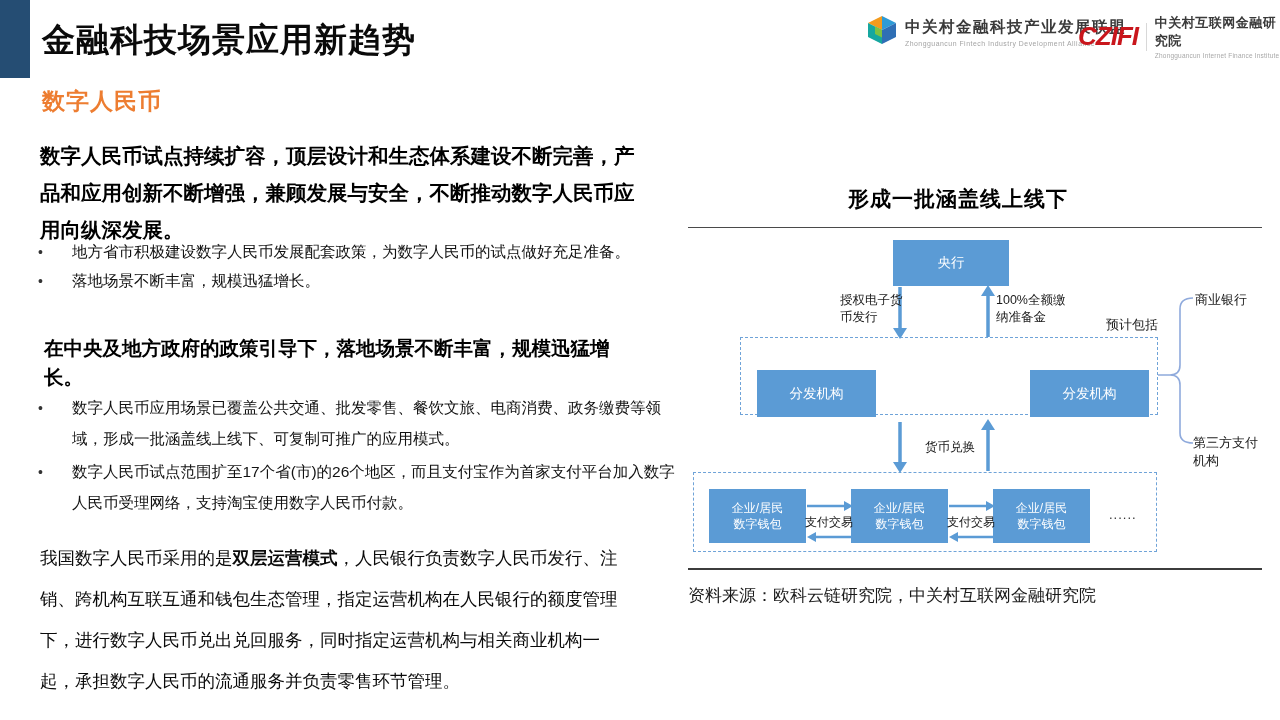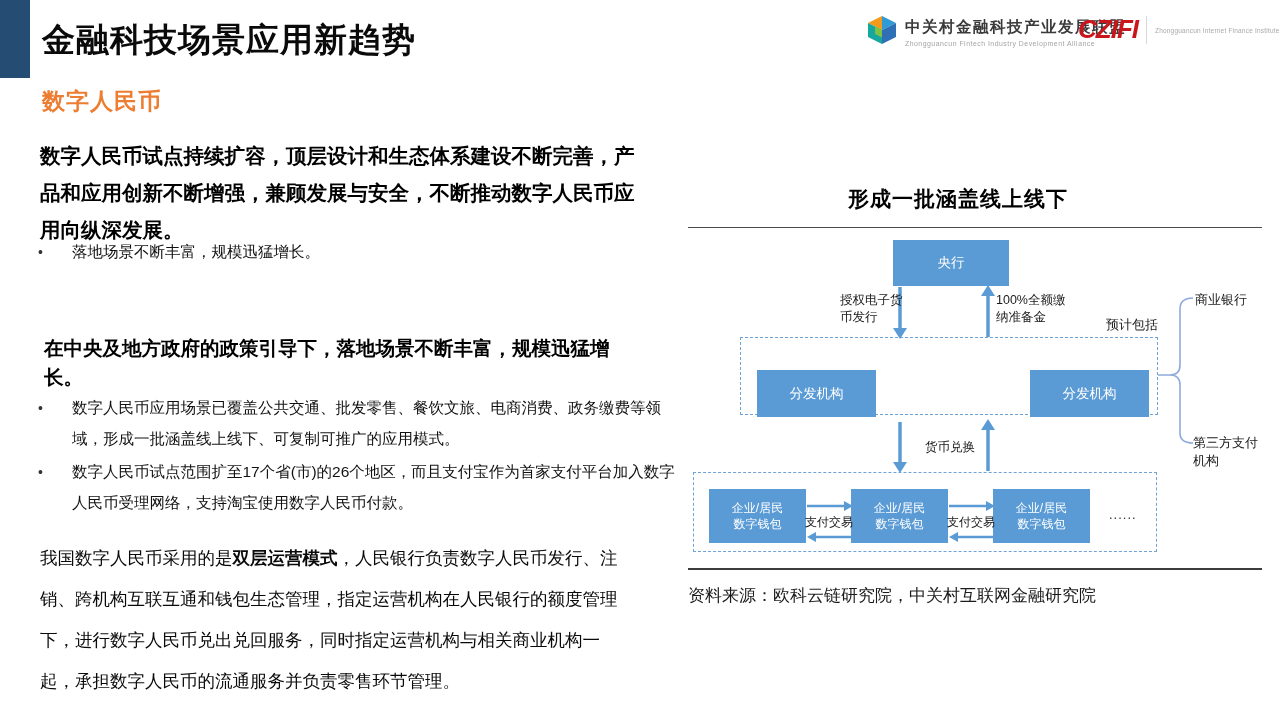--- a/index.html
+++ b/index.html
@@ -96,27 +96,29 @@
   <span class="txt">
     <span class="cn">中关村金融科技产业发展联盟</span>
     <span class="en">Zhongguancun Fintech Industry Development Alliance</span>
   </span>
 </div>
 
 <div class="abs logo2">
   <span class="mark">CZIFI</span>
   <span class="div"></span>
   <span class="txt">
+    <span class="cn">中关村互联网金融研究院</span>
     <span class="en">Zhongguancun Internet Finance Institute</span>
   </span>
 </div>
 
 <p class="abs lead">数字人民币试点持续扩容，顶层设计和生态体系建设不断完善，产品和应用创新不断增强，兼顾发展与安全，不断推动数字人民币应用向纵深发展。</p>
 
 <ul class="abs bullets bullets1">
+  <li>地方省市积极建设数字人民币发展配套政策，为数字人民币的试点做好充足准备。</li>
   <li>落地场景不断丰富，规模迅猛增长。</li>
 </ul>
 
 <h3 class="abs heading2">在中央及地方政府的政策引导下，落地场景不断丰富，规模迅猛增长。</h3>
 
 <ul class="abs bullets bullets2">
   <li>数字人民币应用场景已覆盖公共交通、批发零售、餐饮文旅、电商消费、政务缴费等领域，形成一批涵盖线上线下、可复制可推广的应用模式。</li>
   <li>数字人民币试点范围扩至17个省(市)的26个地区，而且支付宝作为首家支付平台加入数字人民币受理网络，支持淘宝使用数字人民币付款。</li>
 </ul>
 

